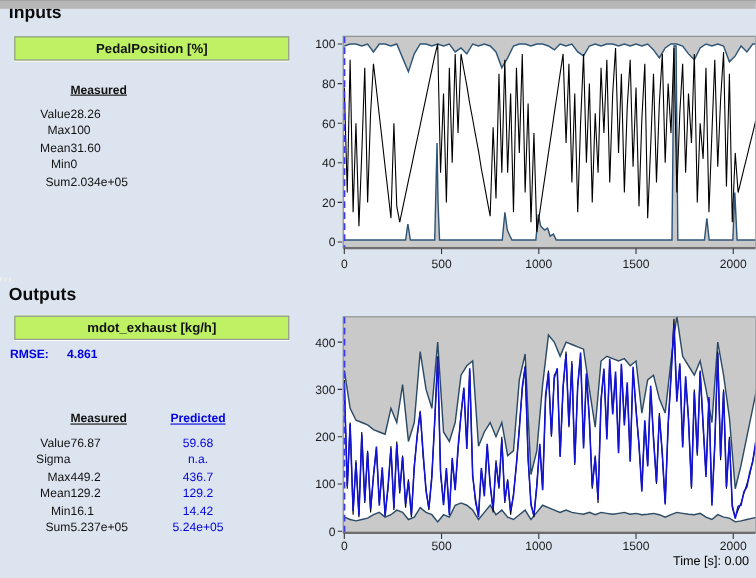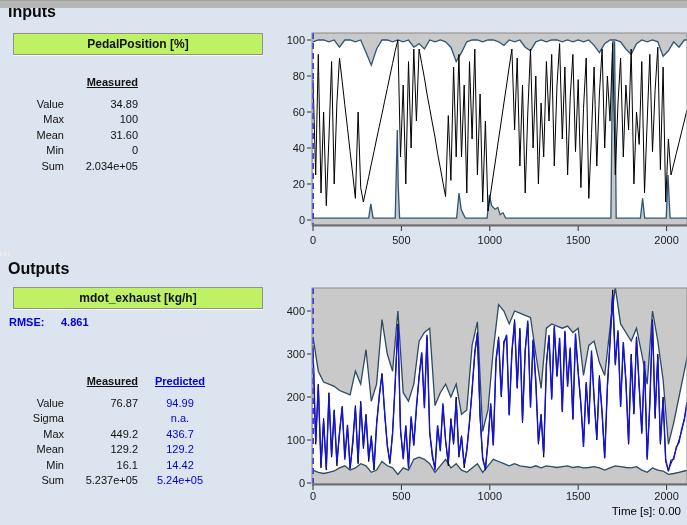--- a/index.html
+++ b/index.html
@@ -7,21 +7,21 @@
        background:#dce4ef;font-family:"Liberation Sans",sans-serif;color:#111}
   .abs{position:absolute}
   .panel-title{font-weight:bold;font-size:16px;color:#0b0b0b}
   .signal-box{width:248px;height:20px;background:#bef264;border:1px solid #919191;
        box-shadow:0 1px 0 rgba(255,255,255,.9);display:flex;align-items:center;
        justify-content:center;font-weight:bold;font-size:12px;color:#111}
   .stats{font-size:11px}
   .srow{display:flex;height:15.5px;align-items:center}
   .hdr-row{display:flex;height:20px;align-items:flex-start}
   .c-label{width:44px;text-align:right}
-  .c-meas{width:74px;text-align:right}
+  .c-meas{width:74px;text-align:left}
   .c-pred{width:84px;text-align:center;color:#0000e0}
   .hdr{font-weight:bold;text-decoration:underline}
   .hdr-blue{font-weight:bold;text-decoration:underline;color:#0000e0}
   .metric-row{display:flex;height:26px;font-size:11px;font-weight:bold;color:#0000e0}
   .metric-label{width:52px}
   svg.chart{position:absolute;display:block}
   .tick{font-size:11px;fill:#1b1b1b;font-family:"Liberation Sans",sans-serif}
   .divider{left:0;top:250;width:687px;height:8px;background:#b7b7b7;border-top:1px solid #a2a2a2;box-sizing:border-box}
   .grip{left:520;top:252px;display:flex;gap:2px}
   .grip i{display:block;width:2px;height:4px;background:#ececec}
@@ -40,21 +40,21 @@
   <span>PedalPosition [%]</span>
 </div>
 
 <div class="abs stats" style="left:20px;top:76px">
   <div class="hdr-row">
     <span class="c-label"></span>
     <span class="c-meas hdr">Measured</span>
   </div>
   <div class="srow">
     <span class="c-label">Value</span>
-    <span class="c-meas">34.89</span>
+    <span class="c-meas">28.26</span>
   </div>
   <div class="srow">
     <span class="c-label">Max</span>
     <span class="c-meas">100</span>
   </div>
   <div class="srow">
     <span class="c-label">Mean</span>
     <span class="c-meas">31.60</span>
   </div>
   <div class="srow">
@@ -129,21 +129,21 @@
 
 <div class="abs stats" style="left:20px;top:375px">
   <div class="hdr-row">
     <span class="c-label"></span>
     <span class="c-meas hdr">Measured</span>
     <span class="c-pred hdr-blue">Predicted</span>
   </div>
   <div class="srow">
     <span class="c-label">Value</span>
     <span class="c-meas">76.87</span>
-    <span class="c-pred">94.99</span>
+    <span class="c-pred">59.68</span>
   </div>
   <div class="srow">
     <span class="c-label">Sigma</span>
     <span class="c-meas"></span>
     <span class="c-pred">n.a.</span>
   </div>
   <div class="srow">
     <span class="c-label">Max</span>
     <span class="c-meas">449.2</span>
     <span class="c-pred">436.7</span>

